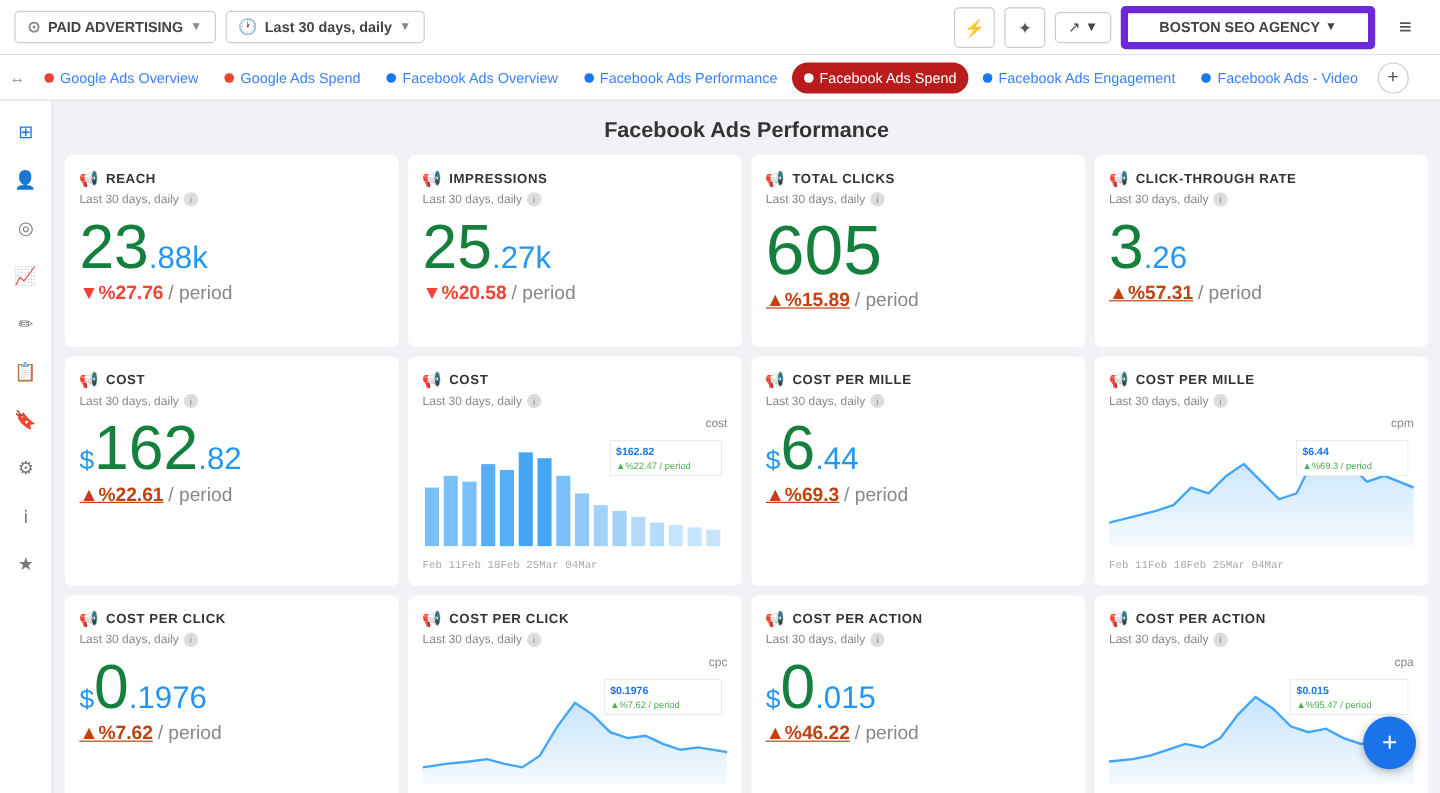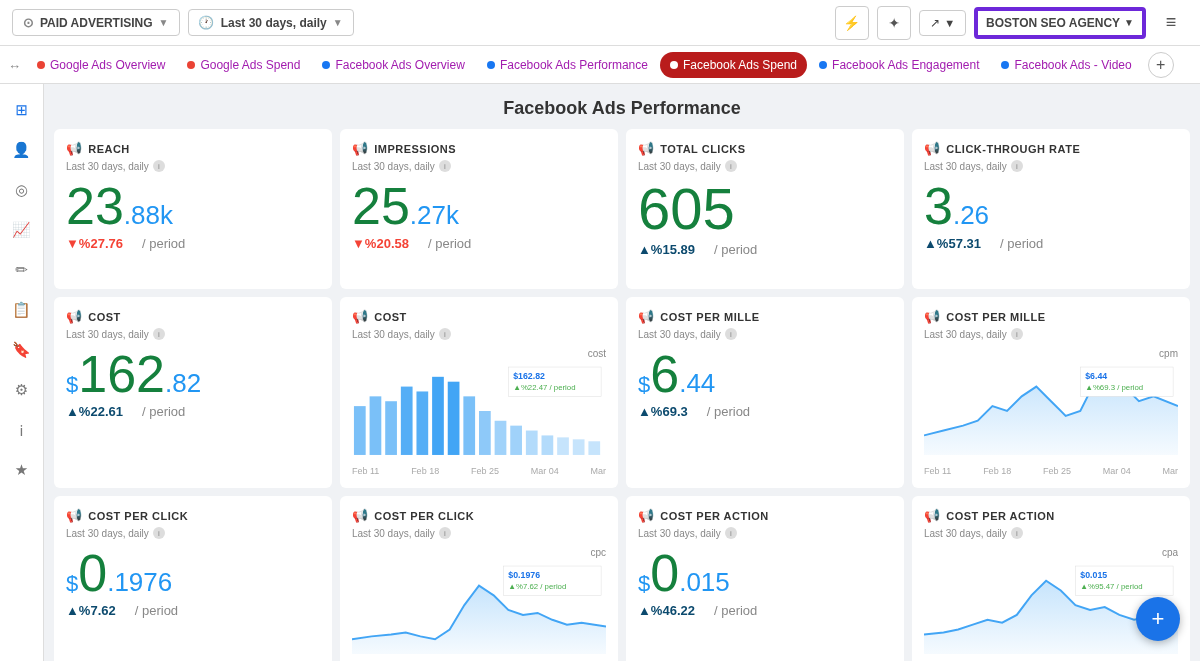--- a/index.html
+++ b/index.html
@@ -33,22 +33,22 @@
       cursor: pointer; background: #fff; color: #555; font-size: 14px;
     }
     .share-btn {
       display: flex; align-items: center; gap: 4px;
       border: 1px solid #ccc; border-radius: 4px;
       padding: 5px 10px; cursor: pointer; background: #fff;
       font-size: 12px; color: #444;
     }
     .agency-btn {
       display: flex; align-items: center; gap: 4px;
-      border: 4px solid #6d28d9; border-radius: 4px;
-      padding: 5px 8px; cursor: pointer; background: #fff;
+      border: 6px solid #6d28d9; border-radius: 4px;
+      padding: 5px 26px; cursor: pointer; background: #fff;
       font-size: 12px; font-weight: 600; color: #444;
     }
     .hamburger-btn {
       width: 34px; height: 34px; border: none;
       display: flex; align-items: center; justify-content: center;
       cursor: pointer; background: transparent; color: #555; font-size: 18px;
     }
 
     
     .tab-bar {
@@ -58,21 +58,21 @@
       border-bottom: 1px solid #ddd;
       padding: 0 8px;
       height: 38px;
       gap: 2px;
       overflow-x: auto;
     }
     .tab-bar-icon { color: #888; font-size: 13px; margin-right: 4px; }
     .tab {
       display: flex; align-items: center; gap: 5px;
       padding: 6px 10px; cursor: pointer; border-radius: 3px;
-      font-size: 12px; color: #a21caf; white-space: nowrap;
+      font-size: 12px; color: #3b82f6; white-space: nowrap;
       border: none; background: transparent;
     }
     .tab .dot { width: 8px; height: 8px; border-radius: 50%; display: inline-block; }
     .tab.active { background: #b91c1c; color: #fff; border-radius: 20px; justify-content: center; }
     .tab.active .dot { background: #fff; }
     .tab-add {
       width: 26px; height: 26px; border: 1px solid #ccc; border-radius: 50%;
       display: flex; align-items: center; justify-content: center;
       cursor: pointer; background: #fff; color: #555; font-size: 16px;
       margin-left: 4px;
@@ -154,43 +154,43 @@
     
     .big-number {
       display: flex; align-items: baseline; gap: 0;
       margin: 8px 0 4px;
     }
     .big-num-symbol { font-size: 22px; color: #2196f3; font-weight: 300; }
     .big-num-main { font-size: 52px; color: #15803d; font-weight: 300; line-height: 1; }
     .big-num-decimal { font-size: 26px; color: #2196f3; font-weight: 300; }
 
     .change-row {
-      display: flex; align-items: center; gap: 19px;
-      font-size: 13px;
-    }
-    .change-up { color: #0c4a6e; font-weight: 600; }
+      display: flex; align-items: center; gap: 4px;
+      font-size: 16px;
+    }
+    .change-up { color: #c2410c; font-weight: 600; text-decoration: underline; }
     .change-down { color: #f44336; font-weight: 600; }
     .change-period { color: #888; }
 
     
     .chart-area {
       position: relative;
       margin-top: 4px;
     }
     .chart-label {
       font-size: 10px; color: #888; text-align: right; margin-bottom: 2px;
     }
 
     
     .chart-svg { width: 100%; height: 100px; }
 
     
     .x-labels {
-      display: flex; justify-content: space-between;
-      font-size: 9px; color: #aaa; margin-top: 2px;
+      display: flex; 
+      font-size: 9px; color: #aaa; margin-top: 2px; font-family: Liberation Mono, monospace;
     }
   </style>
 </head>
 <body>
 
 <div class="top-bar">
   <button class="dropdown-btn">
     <span style="font-size:13px; color:#888;">⊙</span>
     <span>PAID ADVERTISING</span>
     <span style="font-size:10px; color:#888;">▼</span>

